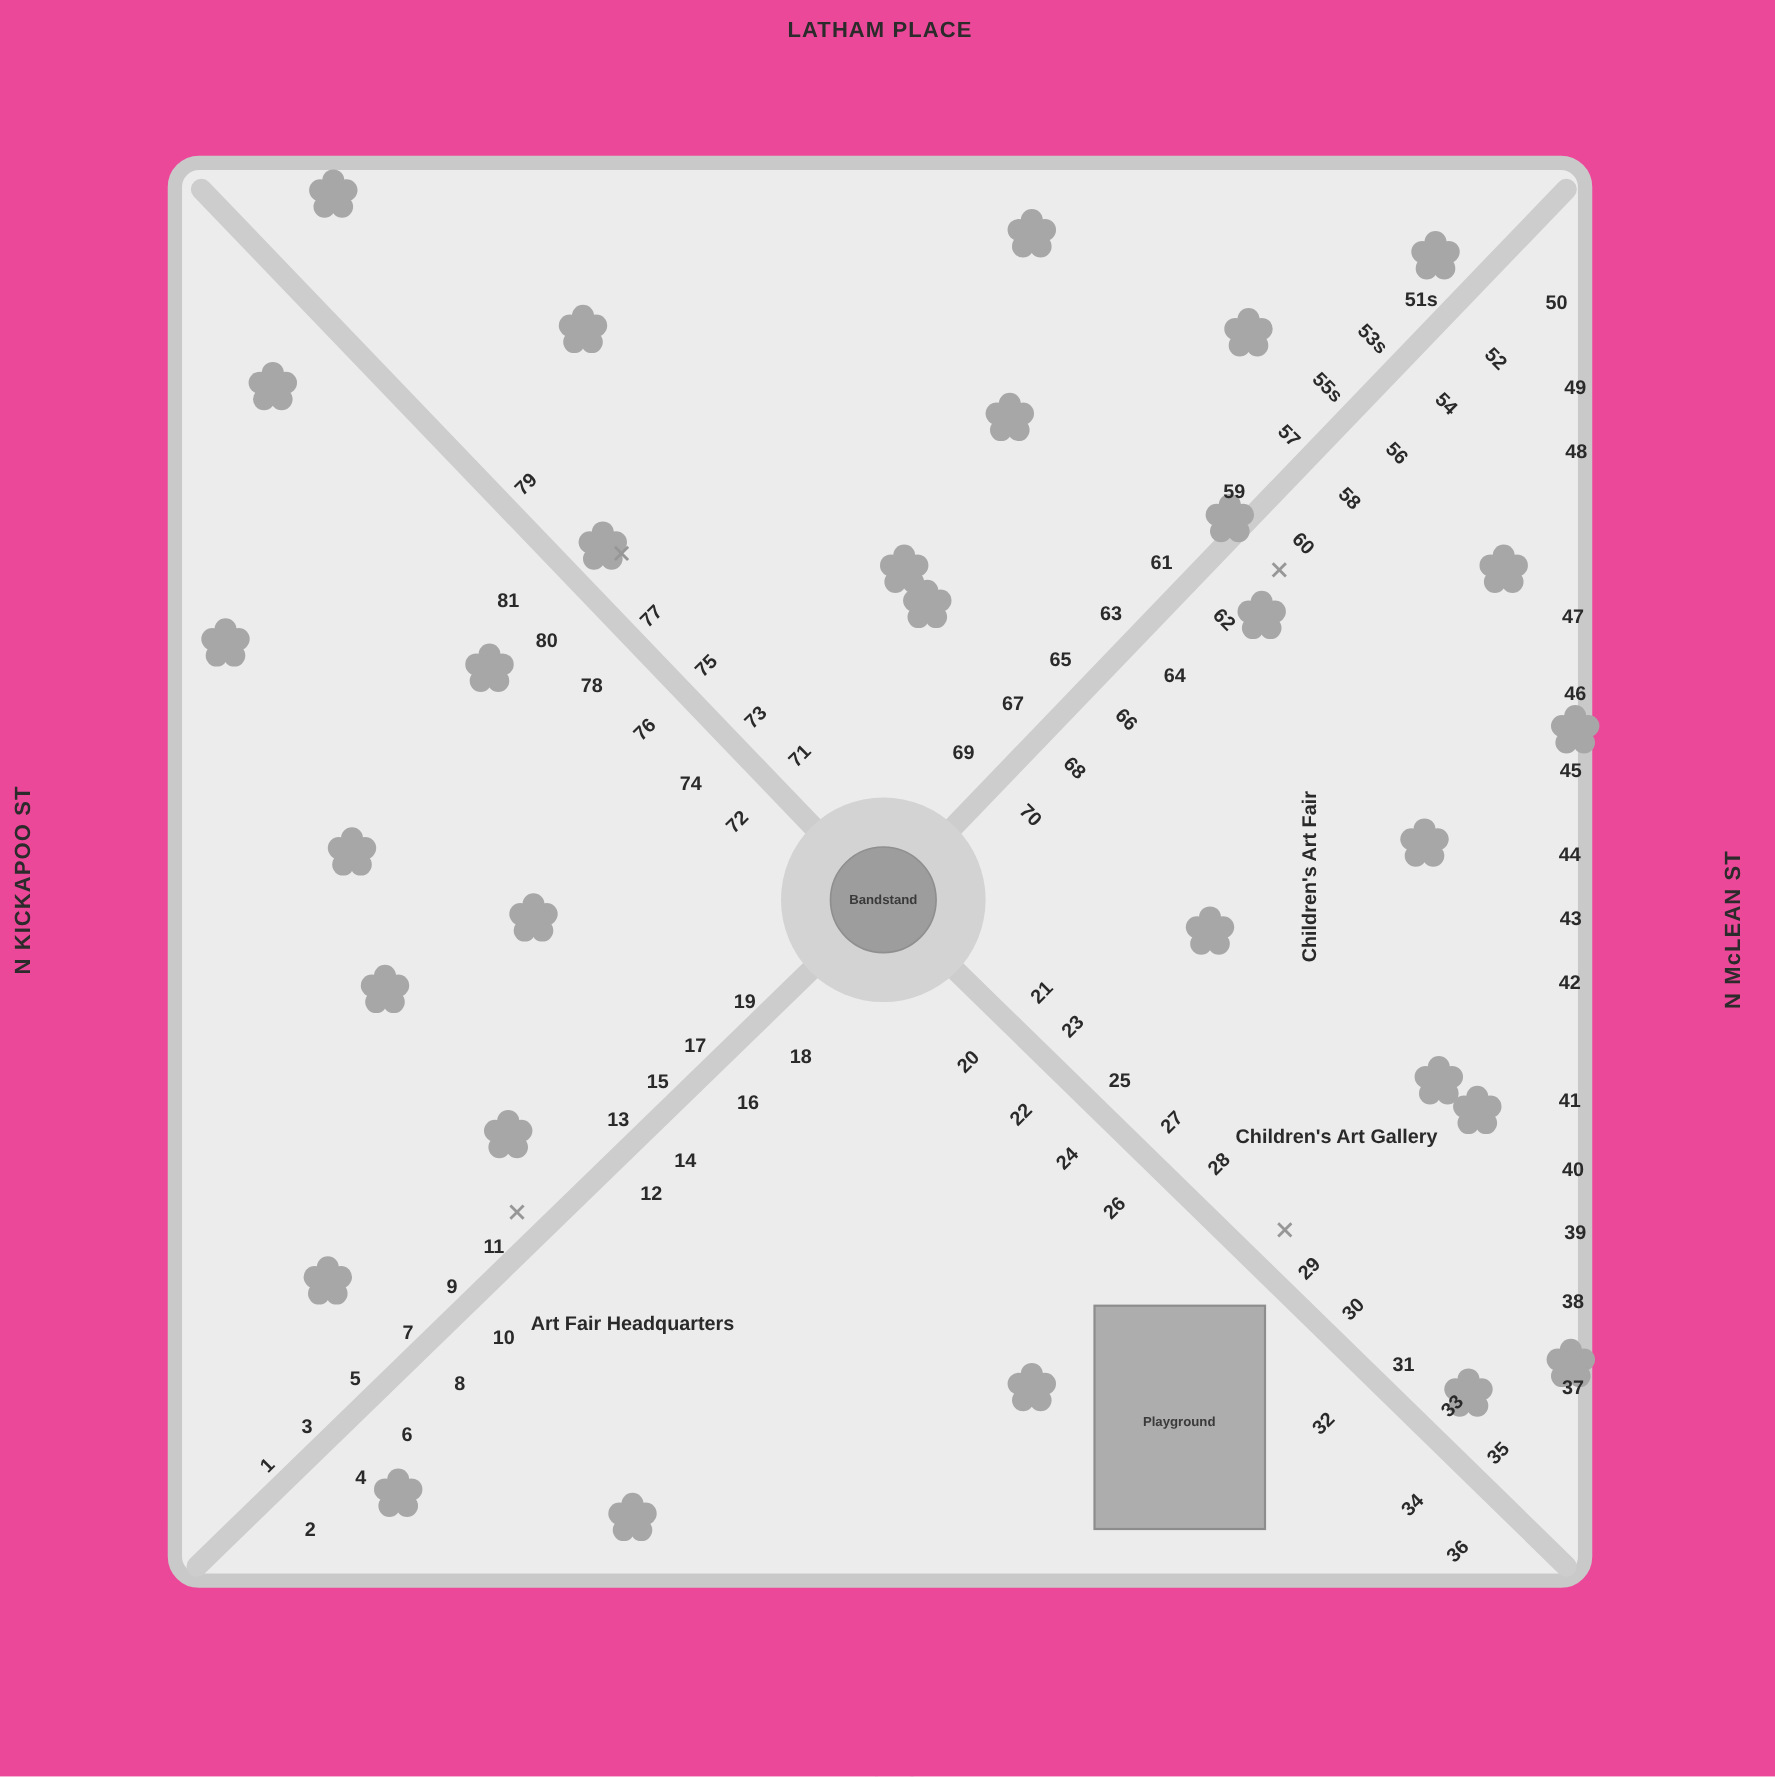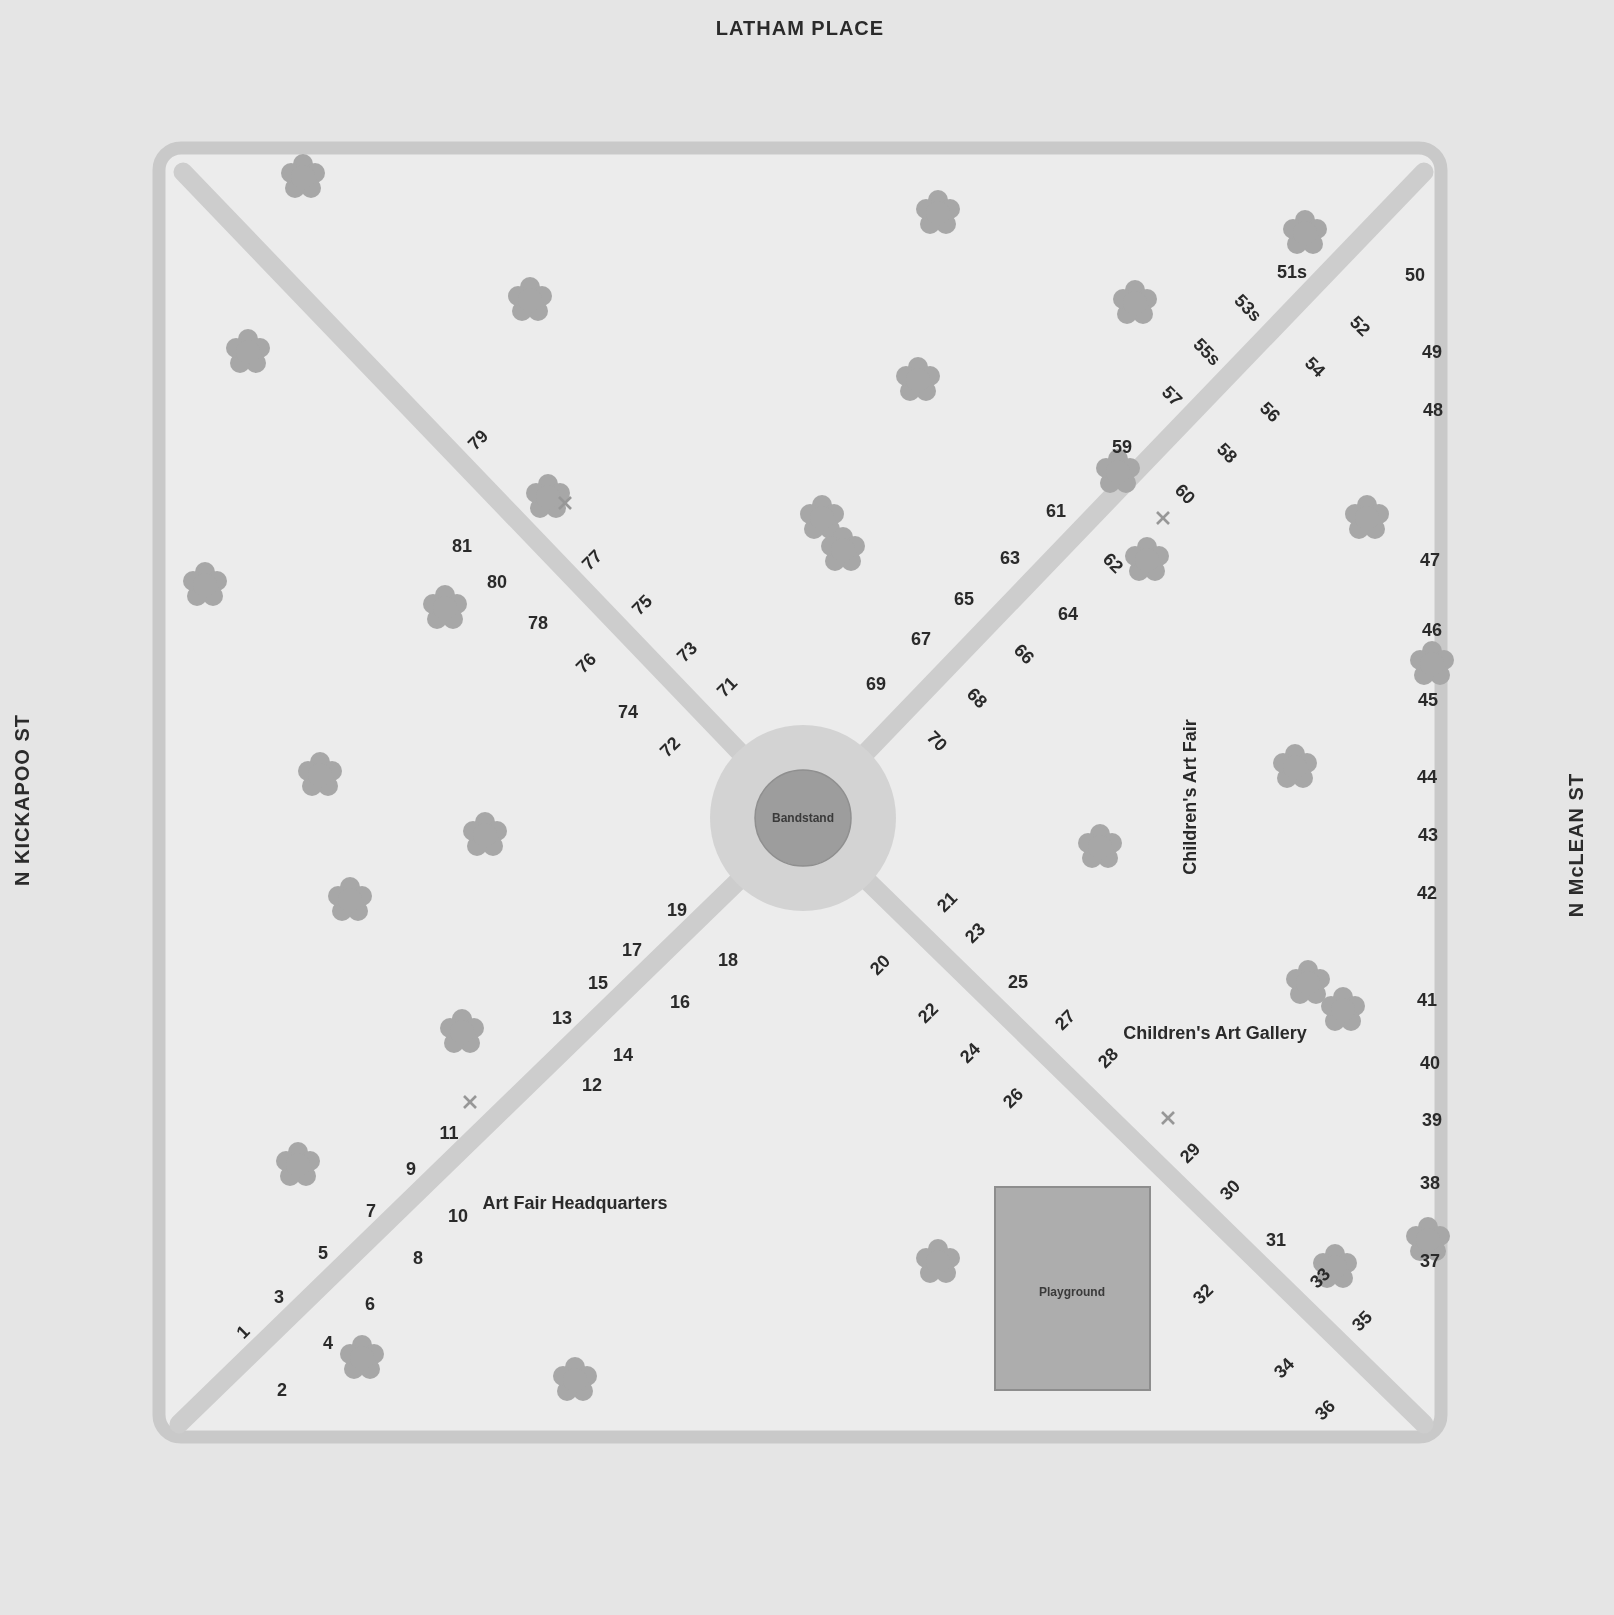--- a/index.html
+++ b/index.html
@@ -1,16 +1,16 @@
 <!DOCTYPE html>
 <html><head>
 <meta charset="utf-8">
 <style>
   html,body{margin:0;padding:0;background:#ffffff;}
-  #canvas{position:relative;width:1614px;height:1615px;background:#e5e5e5;overflow:hidden;
+  #canvas{position:relative;width:1614px;height:1615px;background:#ec4899;overflow:hidden;
           font-family:"Liberation Sans", sans-serif;}
   .street{position:absolute;font-size:20px;font-weight:bold;color:#2b2b2b;white-space:nowrap;
           letter-spacing:1px;}
   .street.top, .street.bottom{transform:translate(-50%,-50%);}
   .street.left, .street.right{transform:translate(-50%,-50%) rotate(-90deg);}
   svg text{font-family:"Liberation Sans", sans-serif;}
   .booth{font-size:18px;font-weight:bold;fill:#2a2a2a;text-anchor:middle;dominant-baseline:central;}
   .area-label{font-size:18px;font-weight:bold;fill:#2a2a2a;text-anchor:middle;dominant-baseline:central;}
   .small-label{font-size:12px;font-weight:bold;fill:#3a3a3a;text-anchor:middle;dominant-baseline:central;}
   .park-rect{fill:#ececec;stroke:#c9c9c9;stroke-width:13;}

